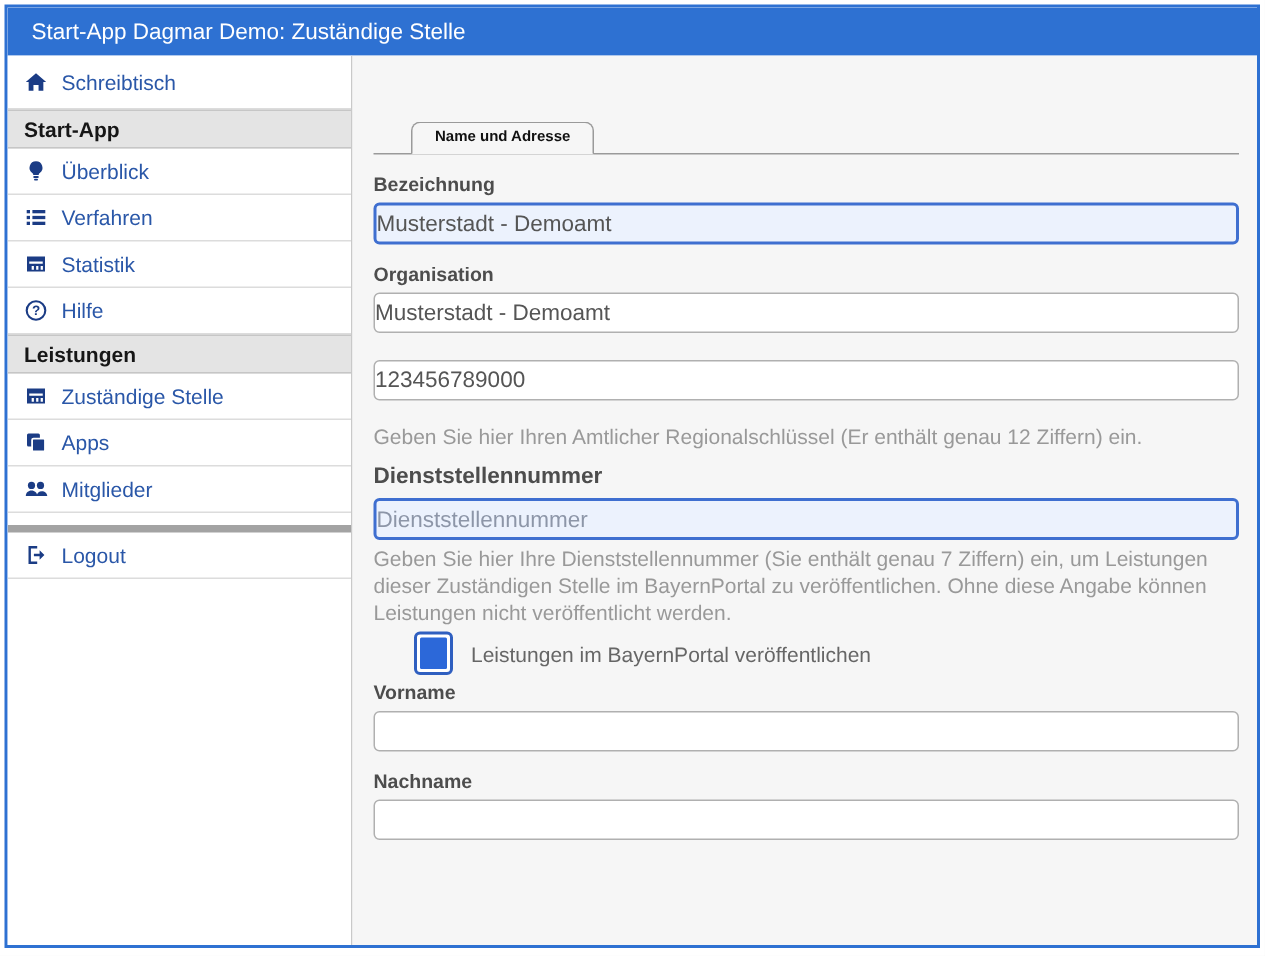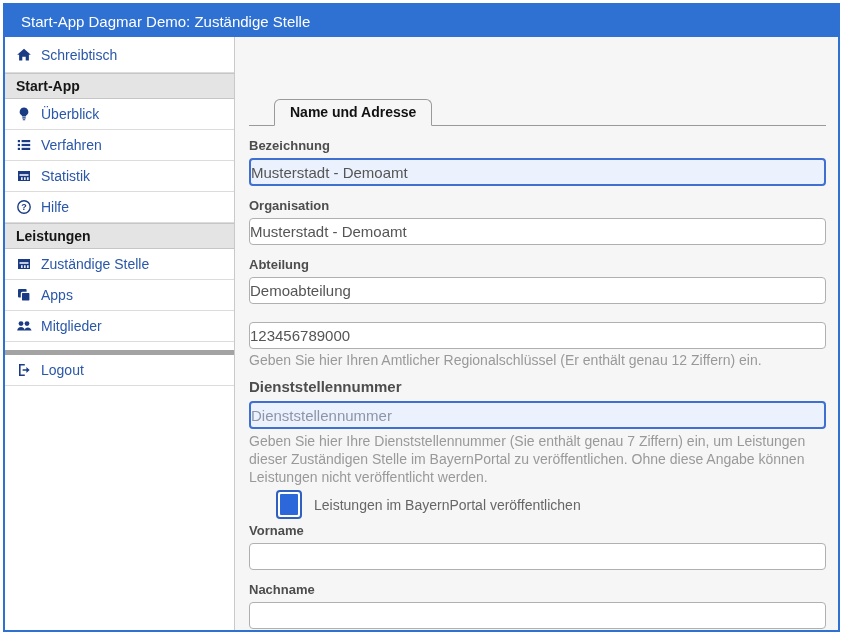--- a/index.html
+++ b/index.html
@@ -13,29 +13,29 @@
   .body{flex:1;display:flex;overflow:hidden;}
   .sidebar{width:230px;flex:0 0 auto;background:#fff;border-right:1px solid #c9c9c9;overflow:hidden;}
   .nav-item{display:flex;align-items:center;gap:9px;padding:7px 11px;font-size:14px;color:#2a57a8;border-bottom:1px solid #dcdcdc;cursor:pointer;}
   .nav-item.first{padding-top:10px;padding-bottom:9px;}
   .nav-item.gap-top{margin-top:8px;border-top:5px solid #a3a3a3;align-items:center;}
   .nav-icon{width:16px;height:16px;flex:0 0 auto;display:inline-flex;}
   .nav-section{background:#e4e4e4;border-top:1px solid #c6c6c6;border-bottom:1px solid #c6c6c6;font-weight:bold;color:#161616;font-size:14px;padding:4px 11px;}
   
   .content{flex:1;background:#f6f6f6;padding:44px 12px 0 14px;overflow:hidden;}
   .tabbar{border-bottom:1px solid #9a9a9a;padding-left:25px;}
-  .tab{display:inline-block;vertical-align:bottom;margin-bottom:-1px;background:#f6f6f6;border:1px solid #9a9a9a;border-bottom:1px solid #f6f6f6;border-radius:6px 6px 0 0;padding:4px 15px 5px;font-size:14px;font-weight:bold;color:#111;cursor:pointer;margin-top:18px;}
+  .tab{display:inline-block;vertical-align:bottom;margin-bottom:-1px;background:#f6f6f6;border:1px solid #9a9a9a;border-bottom:1px solid #f6f6f6;border-radius:6px 6px 0 0;padding:4px 15px 5px;font-size:10px;font-weight:bold;color:#111;cursor:pointer;}
   .grp{margin-top:12px;}
   .lbl{font-size:13px;line-height:16px;font-weight:bold;color:#4d4d4d;margin-bottom:4px;}
   .hd{font-size:15px;line-height:19px;font-weight:bold;color:#4d4d4d;margin-bottom:5px;}
   .txt{display:block;width:100%;height:27px;border:1px solid #b0b0b0;border-radius:4px;background:#fff;padding:2px 0;font-size:15px;color:#555;font-family:"Liberation Sans",sans-serif;outline:none;}
   .txt.hl{background:#ecf2fd;border:2px solid #3f6fd0;height:28px;}
   .txt.hl::placeholder{color:#8d96a8;}
   .link{display:inline-block;margin-top:3px;font-size:14px;color:#2a66bd;text-decoration:none;cursor:pointer;}
-  .help{margin-top:2px;font-size:14px;line-height:18px;color:#999;}
+  .help{margin-top:15px;font-size:14px;line-height:18px;color:#999;}
   .grp-ars{margin-top:18px;}
   .grp-dst{margin-top:8px;}
   .grp-dst .help{margin-top:3px;}
   .cbrow{display:flex;align-items:center;gap:12px;margin:4px 0 0 27px;}
   .cbox{width:26px;height:29px;border:2px solid #2f5fc0;border-radius:4px;background:#fff;display:flex;align-items:center;justify-content:center;cursor:pointer;}
   .cbox .fill{width:18px;height:21px;background:#2c68d9;border-radius:1px;display:none;}
   .cbox.checked .fill{display:block;}
   .cblabel{font-size:14px;color:#666;}
   .grp-vn{margin-top:4px;}
   svg{display:block;}
@@ -172,24 +172,20 @@
         <div class="grp">
           <div class="lbl">Bezeichnung</div>
           <input type="text" class="txt hl" value="Musterstadt - Demoamt" style="">
         </div>
 
         <div class="grp">
           <div class="lbl">Organisation</div>
           <input type="text" class="txt" value="Musterstadt - Demoamt" style="">
         </div>
 
-        <div class="grp">
-          <div class="lbl">Abteilung</div>
-          <input type="text" class="txt" value="Demoabteilung" style="">
-        </div>
 
         <div class="grp grp-ars">
           <input type="text" class="txt" value="123456789000" style="">
           <div class="help">Geben Sie hier Ihren Amtlicher Regionalschlüssel (Er enthält genau 12 Ziffern) ein.</div>
         </div>
 
         <div class="grp grp-dst">
           <div class="hd">Dienststellennummer</div>
           <input type="text" class="txt hl" placeholder="Dienststellennummer" style="">
           <div class="help">Geben Sie hier Ihre Dienststellennummer (Sie enthält genau 7 Ziffern) ein, um Leistungen dieser Zuständigen Stelle im BayernPortal zu veröffentlichen. Ohne diese Angabe können Leistungen nicht veröffentlicht werden.</div>

